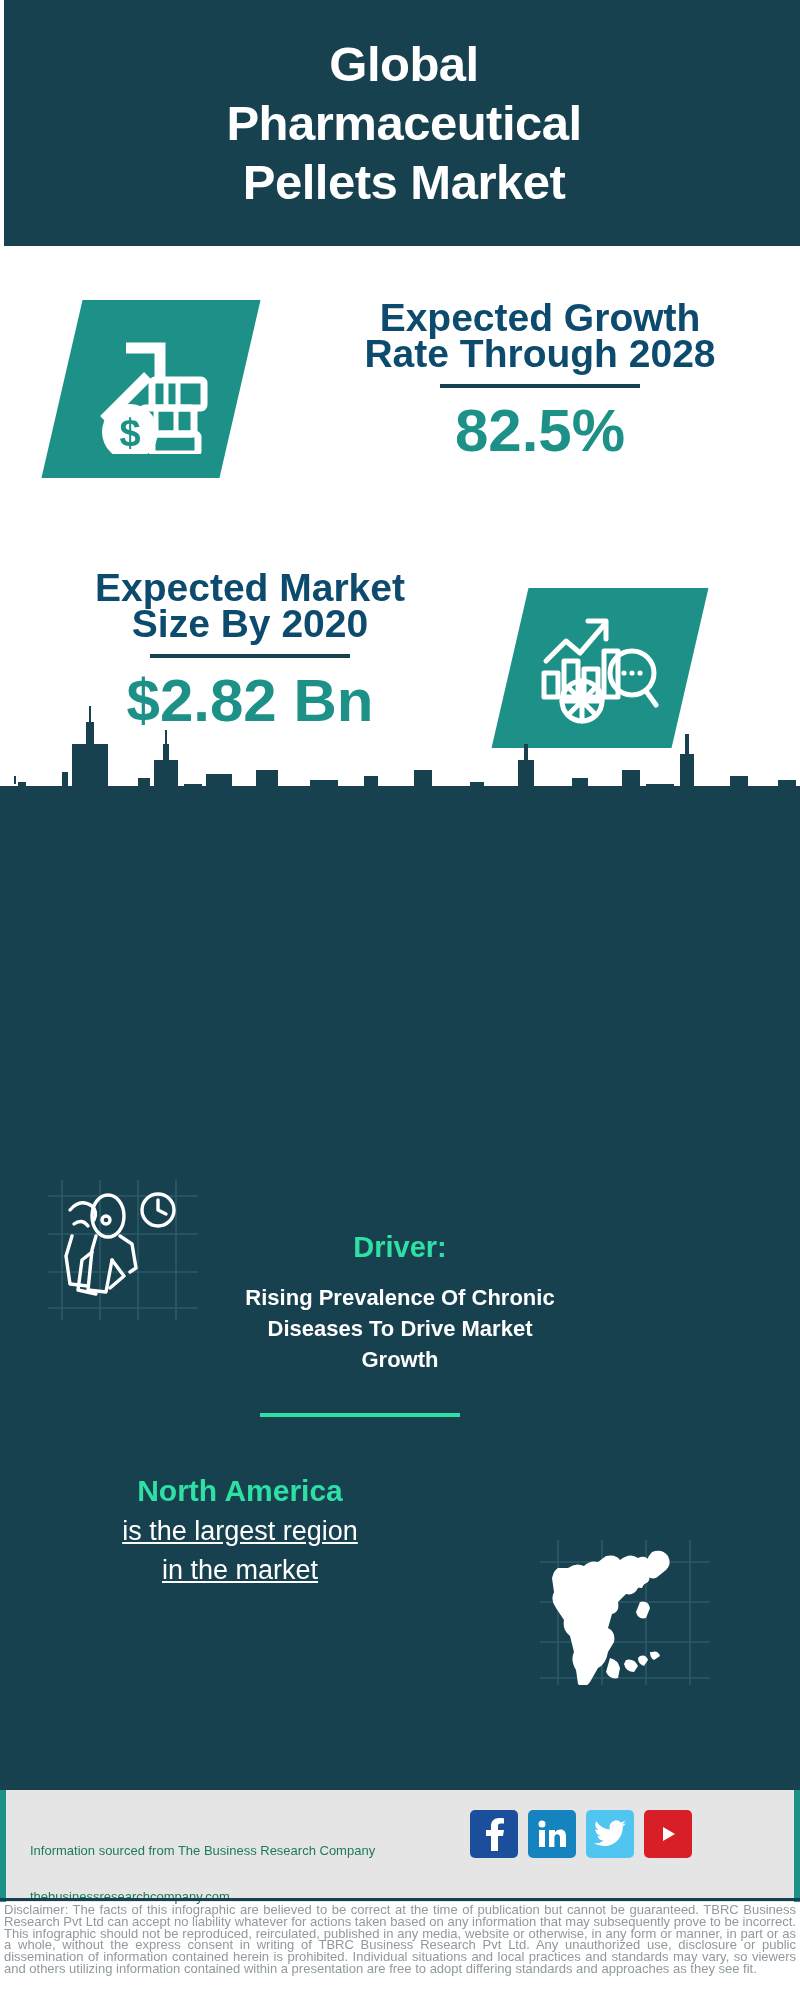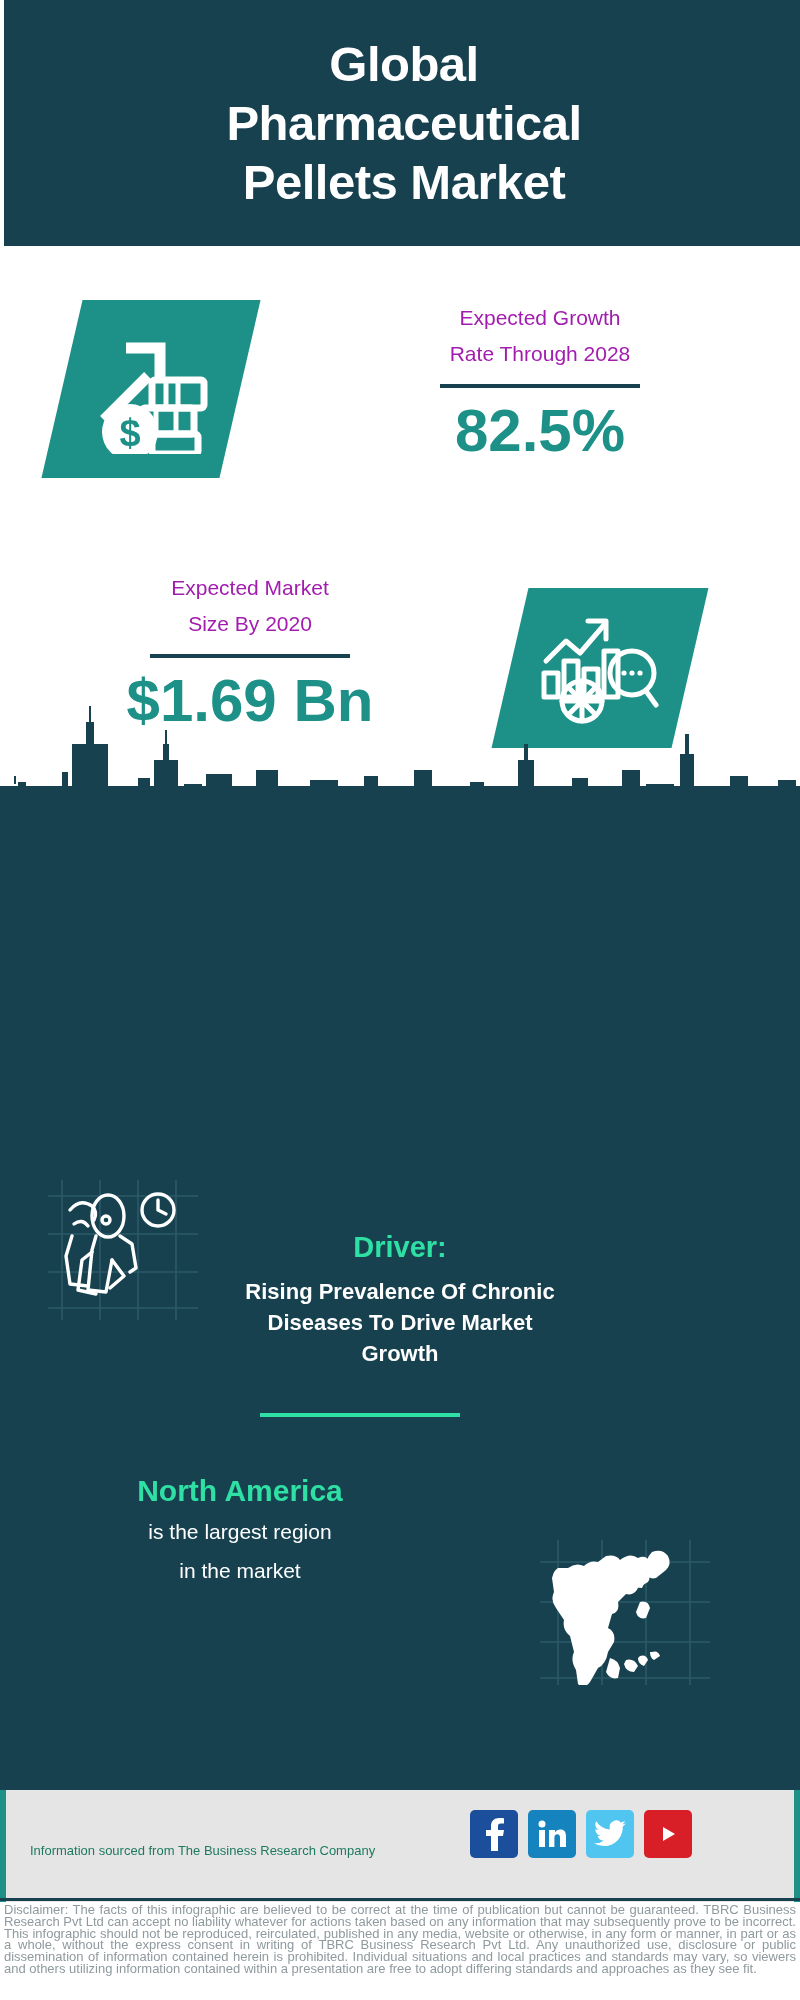--- a/index.html
+++ b/index.html
@@ -38,23 +38,23 @@
   .para{
     position:absolute;
     background:#1d9187;
     transform:skewX(-13deg);
     display:flex;align-items:center;justify-content:center;
   }
   .para > svg{transform:skewX(13deg);}
 
   .stat-row{position:absolute;}
   .stat-label{
-    color:#a21caf;
-    font-weight:normal;
-    font-size:21px;
+    color:#0c4a6e;
+    font-weight:bold;
+    font-size:39px;
     line-height:36px;
     text-align:center;
     white-space:pre-line;
   }
   .rule{
     height:4px;background:#17414f;margin:12px auto 10px auto;width:200px;
   }
   .stat-value{
     color:#1d9187;
     font-weight:bold;
@@ -72,33 +72,33 @@
     position:absolute;left:0;top:0;width:800px;height:120px;
     display:block;
   }
 
   .driver-block{position:absolute;left:0;top:1168px;width:800px;}
   .driver-title{
     color:#2fe0a4;font-size:29px;font-weight:bold;text-align:center;line-height:38px;
   }
   .driver-text{
     color:#ffffff;font-size:22px;font-weight:bold;text-align:center;
-    line-height:31px;margin-top:10px;white-space:pre-line;
+    line-height:31px;margin-top:16px;white-space:pre-line;
   }
 
   .divider-teal{
     position:absolute;left:260px;top:1413px;width:200px;height:4px;background:#2fe0a4;
   }
 
   .region-block{position:absolute;left:5px;top:1470px;width:470px;}
   .region-name{
     color:#2fe0a4;font-size:30px;font-weight:bold;text-align:center;line-height:42px;
   }
   .region-text{
-    color:#ffffff;font-size:21px;text-align:center;line-height:39px;white-space:pre-line;
+    color:#ffffff;font-size:27px;text-align:center;line-height:39px;white-space:pre-line;text-decoration:underline;
   }
 
   
   .footer{
     position:absolute;left:0;top:1790px;width:800px;height:112px;background:#e5e5e5;
   }
   .footer-src{
     position:absolute;left:30px;top:26px;width:430px;
     color:#1d7a5f;font-size:13px;line-height:23px;white-space:pre-line;
   }
@@ -157,21 +157,21 @@
     <div class="stat-label">Expected Growth
 Rate Through 2028</div>
     <div class="rule"></div>
     <div class="stat-value">82.5%</div>
   </div>
 
   <div class="stat-row" style="left:20px;top:570px;width:460px;">
     <div class="stat-label">Expected Market
 Size By 2020</div>
     <div class="rule"></div>
-    <div class="stat-value">$1.69 Bn</div>
+    <div class="stat-value">$2.82 Bn</div>
   </div>
 
   <div class="para" style="left:510px;top:588px;width:180px;height:160px;">
     <svg width="128" height="118" viewBox="0 0 128 118">
       <g stroke="#ffffff" stroke-width="5" fill="none" stroke-linejoin="round" stroke-linecap="round">
         <path d="M10 52 L30 32 L44 44 L68 16"></path>
         <path d="M52 12 L70 12 L70 30"></path>
         <rect x="8" y="64" width="14" height="24"></rect>
         <rect x="28" y="52" width="14" height="36"></rect>
         <rect x="48" y="60" width="14" height="28"></rect>
@@ -301,20 +301,21 @@
       </g>
     </svg>
   </div>
 
   <div class="footer">
     <div class="side-bar" style="left:0;top:0;height:112px;"></div>
     <div class="side-bar" style="left:794px;top:0;height:112px;"></div>
 
     <div class="footer-src">
       <div>Information sourced from The Business Research Company</div>
+      <div>thebusinessresearchcompany.com</div>
     </div>
 
     <div class="social-row">
       <div class="soc fb">
         <svg width="26" height="34" viewBox="0 0 26 34">
             <path d="M17 34V19h5l1-6h-6V9.5c0-1.7.4-2.9 2.9-2.9H23V1.2C22.4 1.1 20.4 1 18.1 1 13.2 1 10 4 10 9v4H5v6h5v15z" fill="#fff"></path>
           </svg>
       </div>
       <div class="soc li">
         <svg width="30" height="30" viewBox="0 0 30 30">

